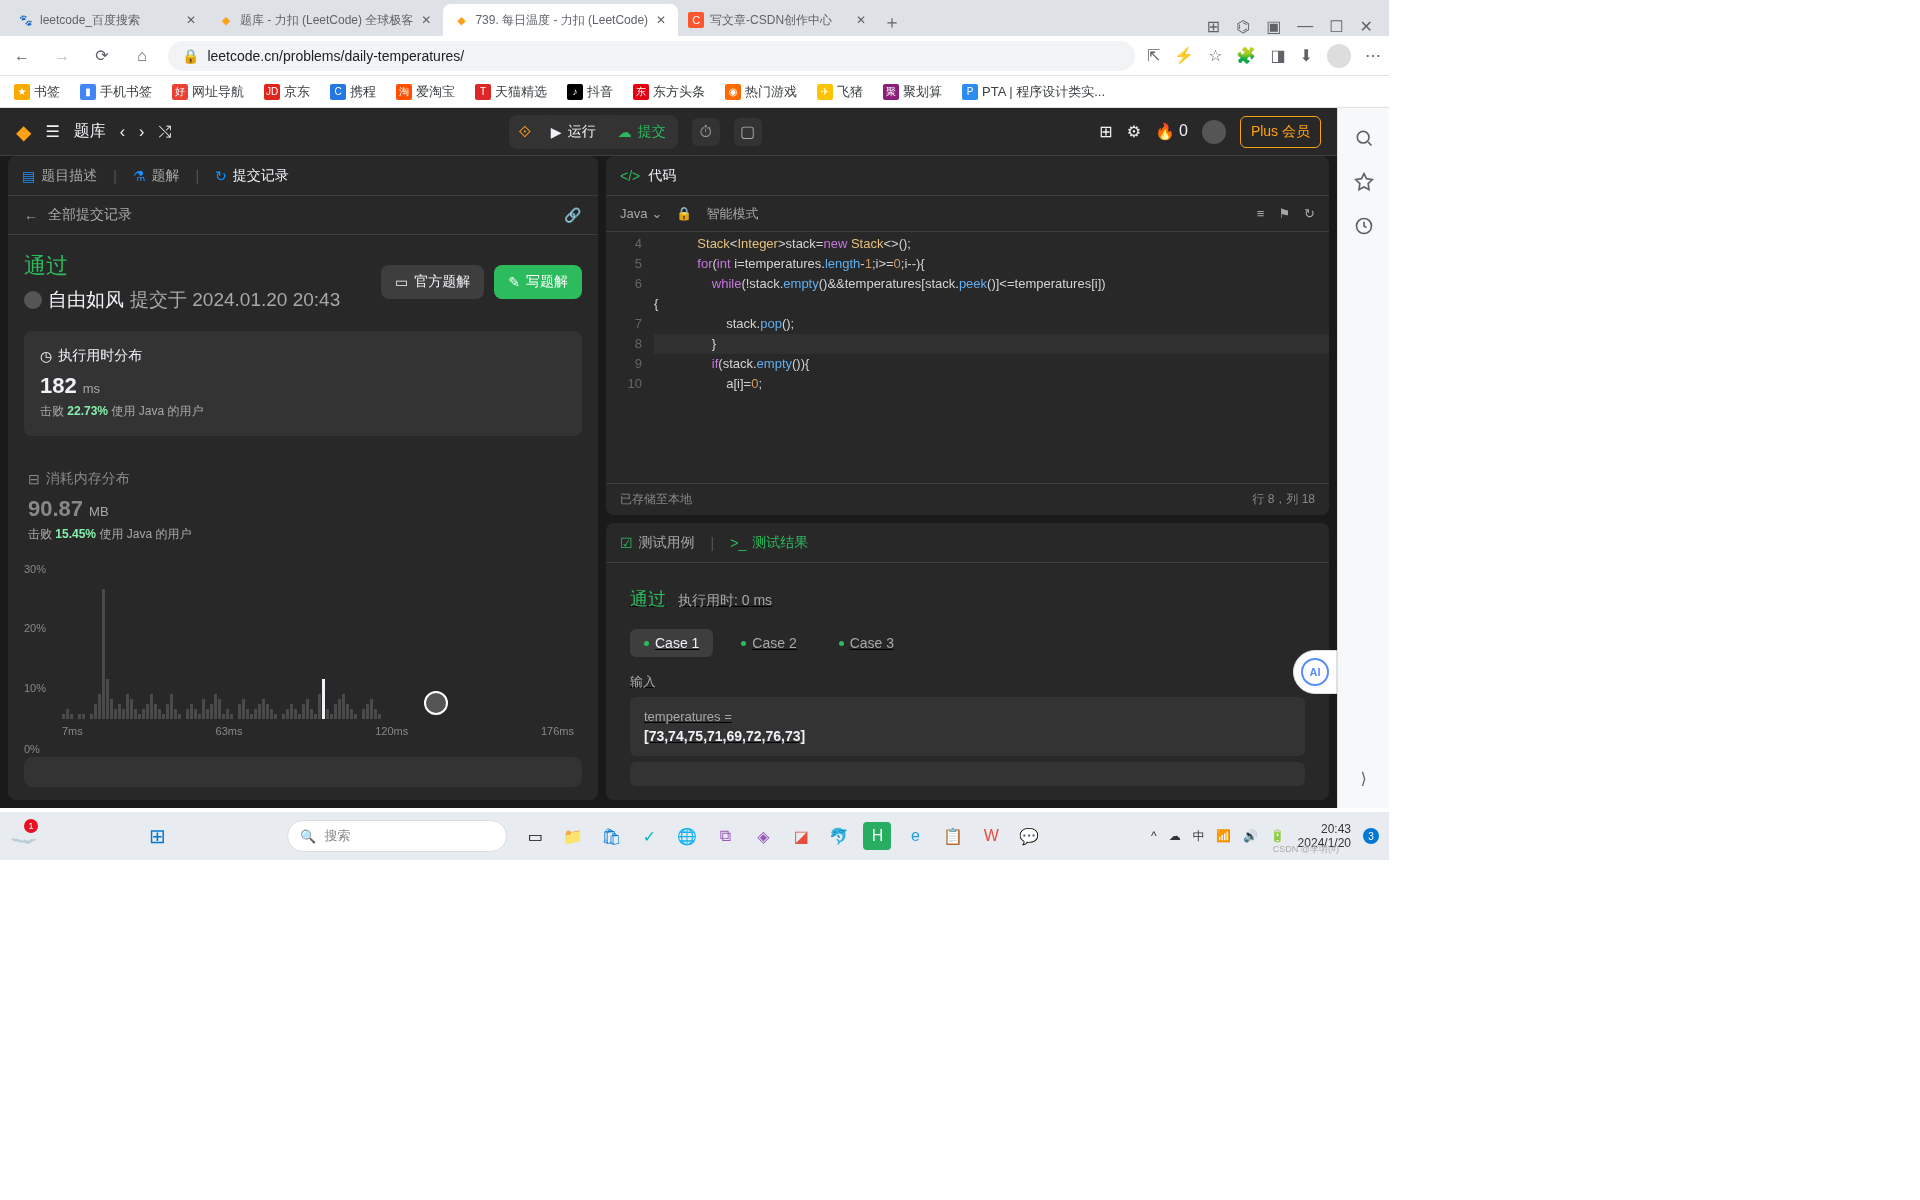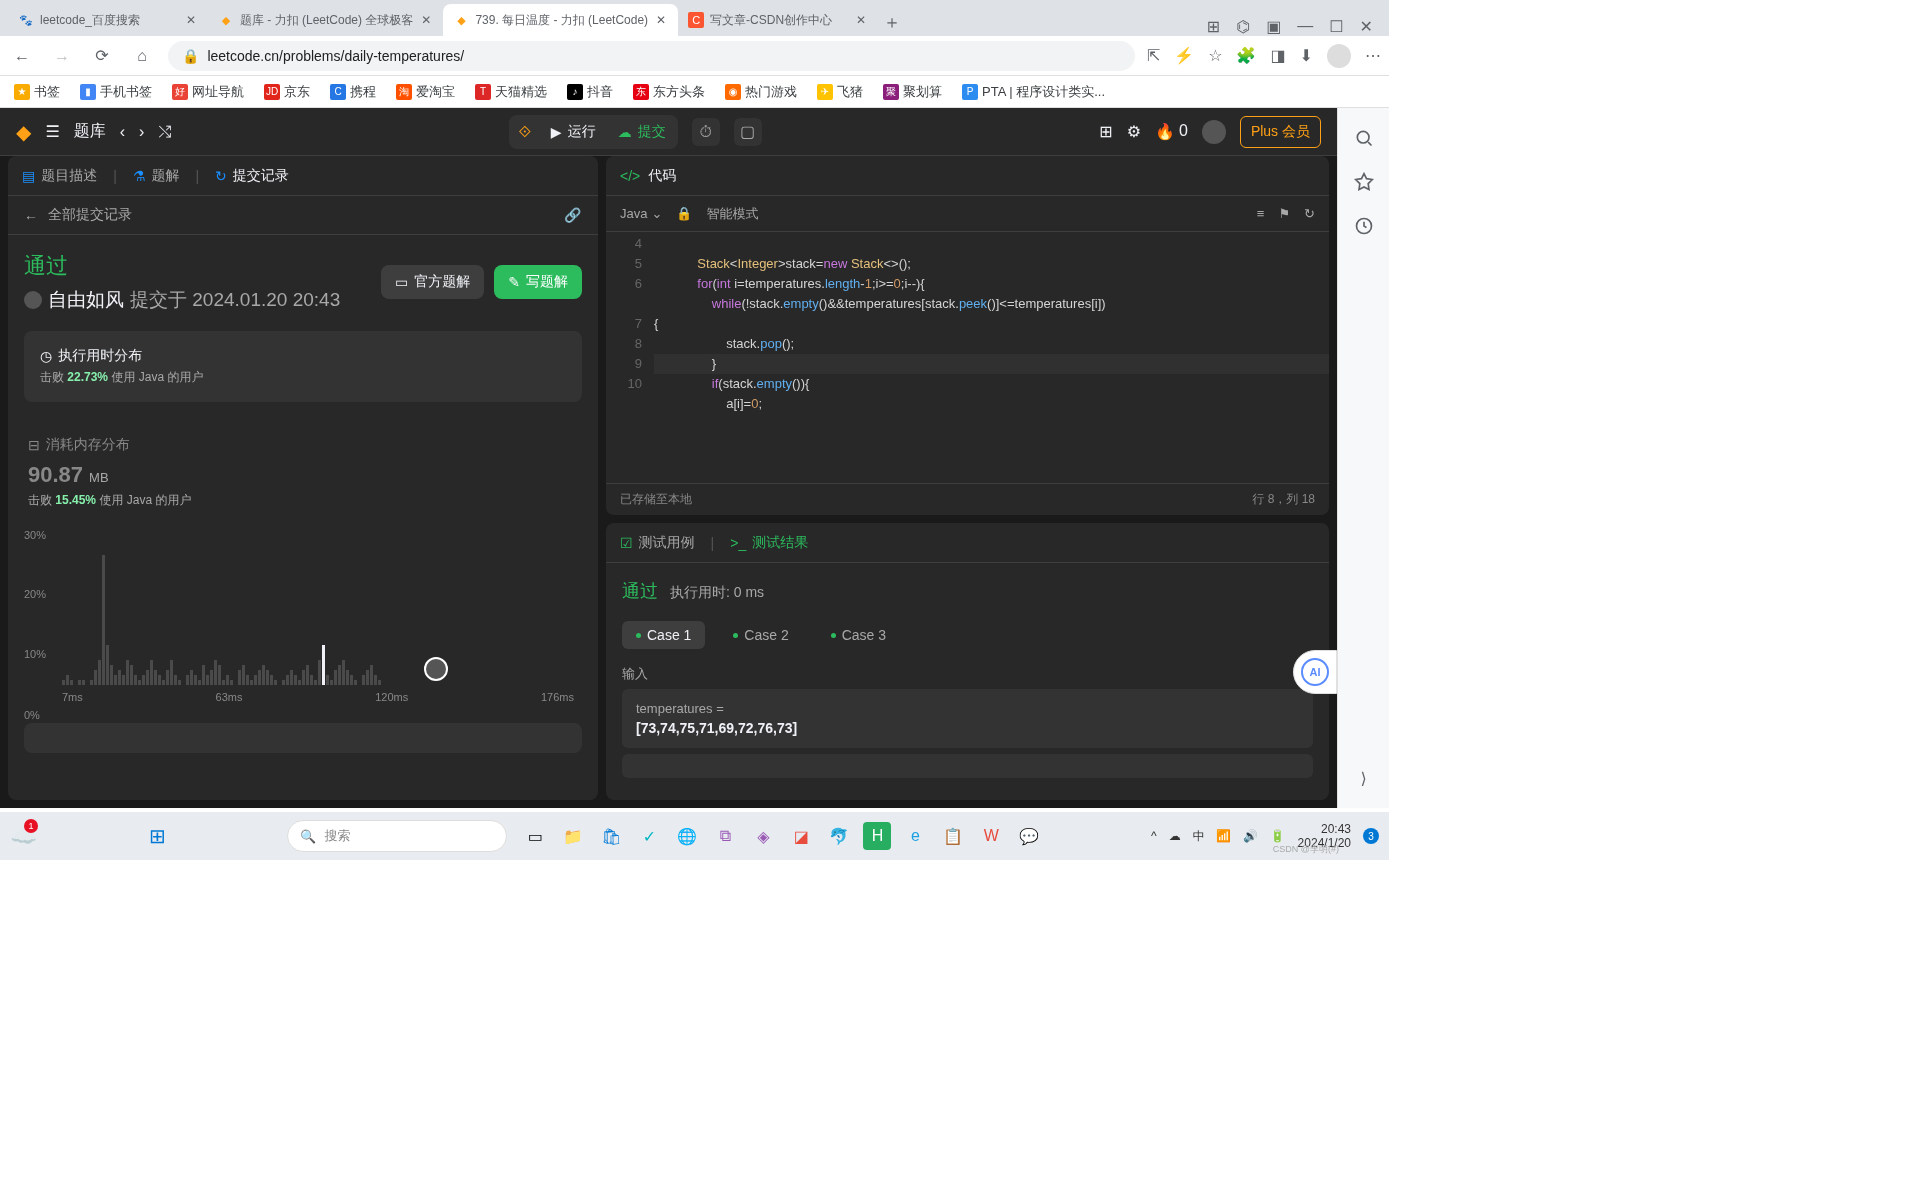--- a/index.html
+++ b/index.html
@@ -74,32 +74,32 @@
 .avatar-marker { position: absolute; width: 24px; height: 24px; border-radius: 50%; background: #555; border: 2px solid #fff; }
 
 
 .code-panel { flex: 1.3; }
 .code-head { height: 40px; display: flex; align-items: center; padding: 0 14px; font-size: 14px; color: #eff1f6; gap: 8px; border-bottom: 1px solid #3e3e3e; }
 .code-toolbar { height: 36px; display: flex; align-items: center; padding: 0 14px; gap: 14px; color: #a8a8a8; font-size: 13px; border-bottom: 1px solid #3e3e3e; }
 .code-lang { display: flex; align-items: center; gap: 4px; }
 .editor { flex: 1; display: flex; font-family: Consolas, Monaco, monospace; font-size: 13px; overflow: auto; }
 .line-nums { width: 48px; text-align: right; padding: 2px 12px 2px 0; color: #666; line-height: 20px; }
 .line-nums div { height: 20px; }
-.code-text { flex: 1; padding: 2px 0; line-height: 20px; color: #d4d4d4; white-space: pre; margin-top: 20px; }
+.code-text { flex: 1; padding: 2px 0; line-height: 20px; color: #d4d4d4; white-space: pre; }
 .code-line { height: 20px; }
 .code-line.cursor { background: rgba(255,255,255,0.04); }
 .kw { color: #c678dd; }
 .ty { color: #e5c07b; }
 .fn { color: #61afef; }
 .nu { color: #d19a66; }
 .editor-status { height: 32px; display: flex; align-items: center; justify-content: space-between; padding: 0 14px; font-size: 12px; color: #888; border-top: 1px solid #3e3e3e; }
 
 
 .test-panel { flex: 1; }
-.test-body { padding: 16px; overflow-y: auto; flex: 1; }
+.test-body { padding: 24px; overflow-y: auto; flex: 1; text-decoration: underline; }
 .test-pass { color: #2cbb5d; font-size: 18px; }
 .test-time { color: #a8a8a8; font-size: 14px; margin-left: 12px; }
 .case-tabs { display: flex; gap: 14px; margin-top: 18px; }
 .case-tab { padding: 6px 14px; border-radius: 6px; font-size: 14px; color: #a8a8a8; display: flex; align-items: center; gap: 6px; }
 .case-tab.active { background: #3e3e3e; color: #eff1f6; }
 .dot { width: 5px; height: 5px; border-radius: 50%; background: #2cbb5d; }
 .io-label { color: #a8a8a8; font-size: 13px; margin-top: 16px; }
 .io-box { background: #333; border-radius: 6px; padding: 12px 14px; margin-top: 6px; color: #eff1f6; font-family: Consolas, monospace; font-size: 14px; }
 .io-box .var { color: #a8a8a8; font-size: 13px; margin-bottom: 4px; }
 
@@ -307,20 +307,24 @@
                 <span>✎</span>
                 <span>写题解</span>
               </div>
           </div>
         </div>
 
         <div class="stat-card">
           <div class="stat-title">
               <span>◷</span>
               <span>执行用时分布</span>
+            </div>
+          <div class="stat-val">
+              <span class="stat-num">182</span>
+              <span class="stat-unit">ms</span>
             </div>
           <div class="stat-sub"><span>击败</span> <b>22.73%</b> <span>使用 Java 的用户</span></div>
         </div>
 
         <div class="stat-card" style="background:transparent;padding:16px 4px">
           <div class="stat-title dim">
               <span>⊟</span>
               <span>消耗内存分布</span>
             </div>
           <div class="stat-val">

